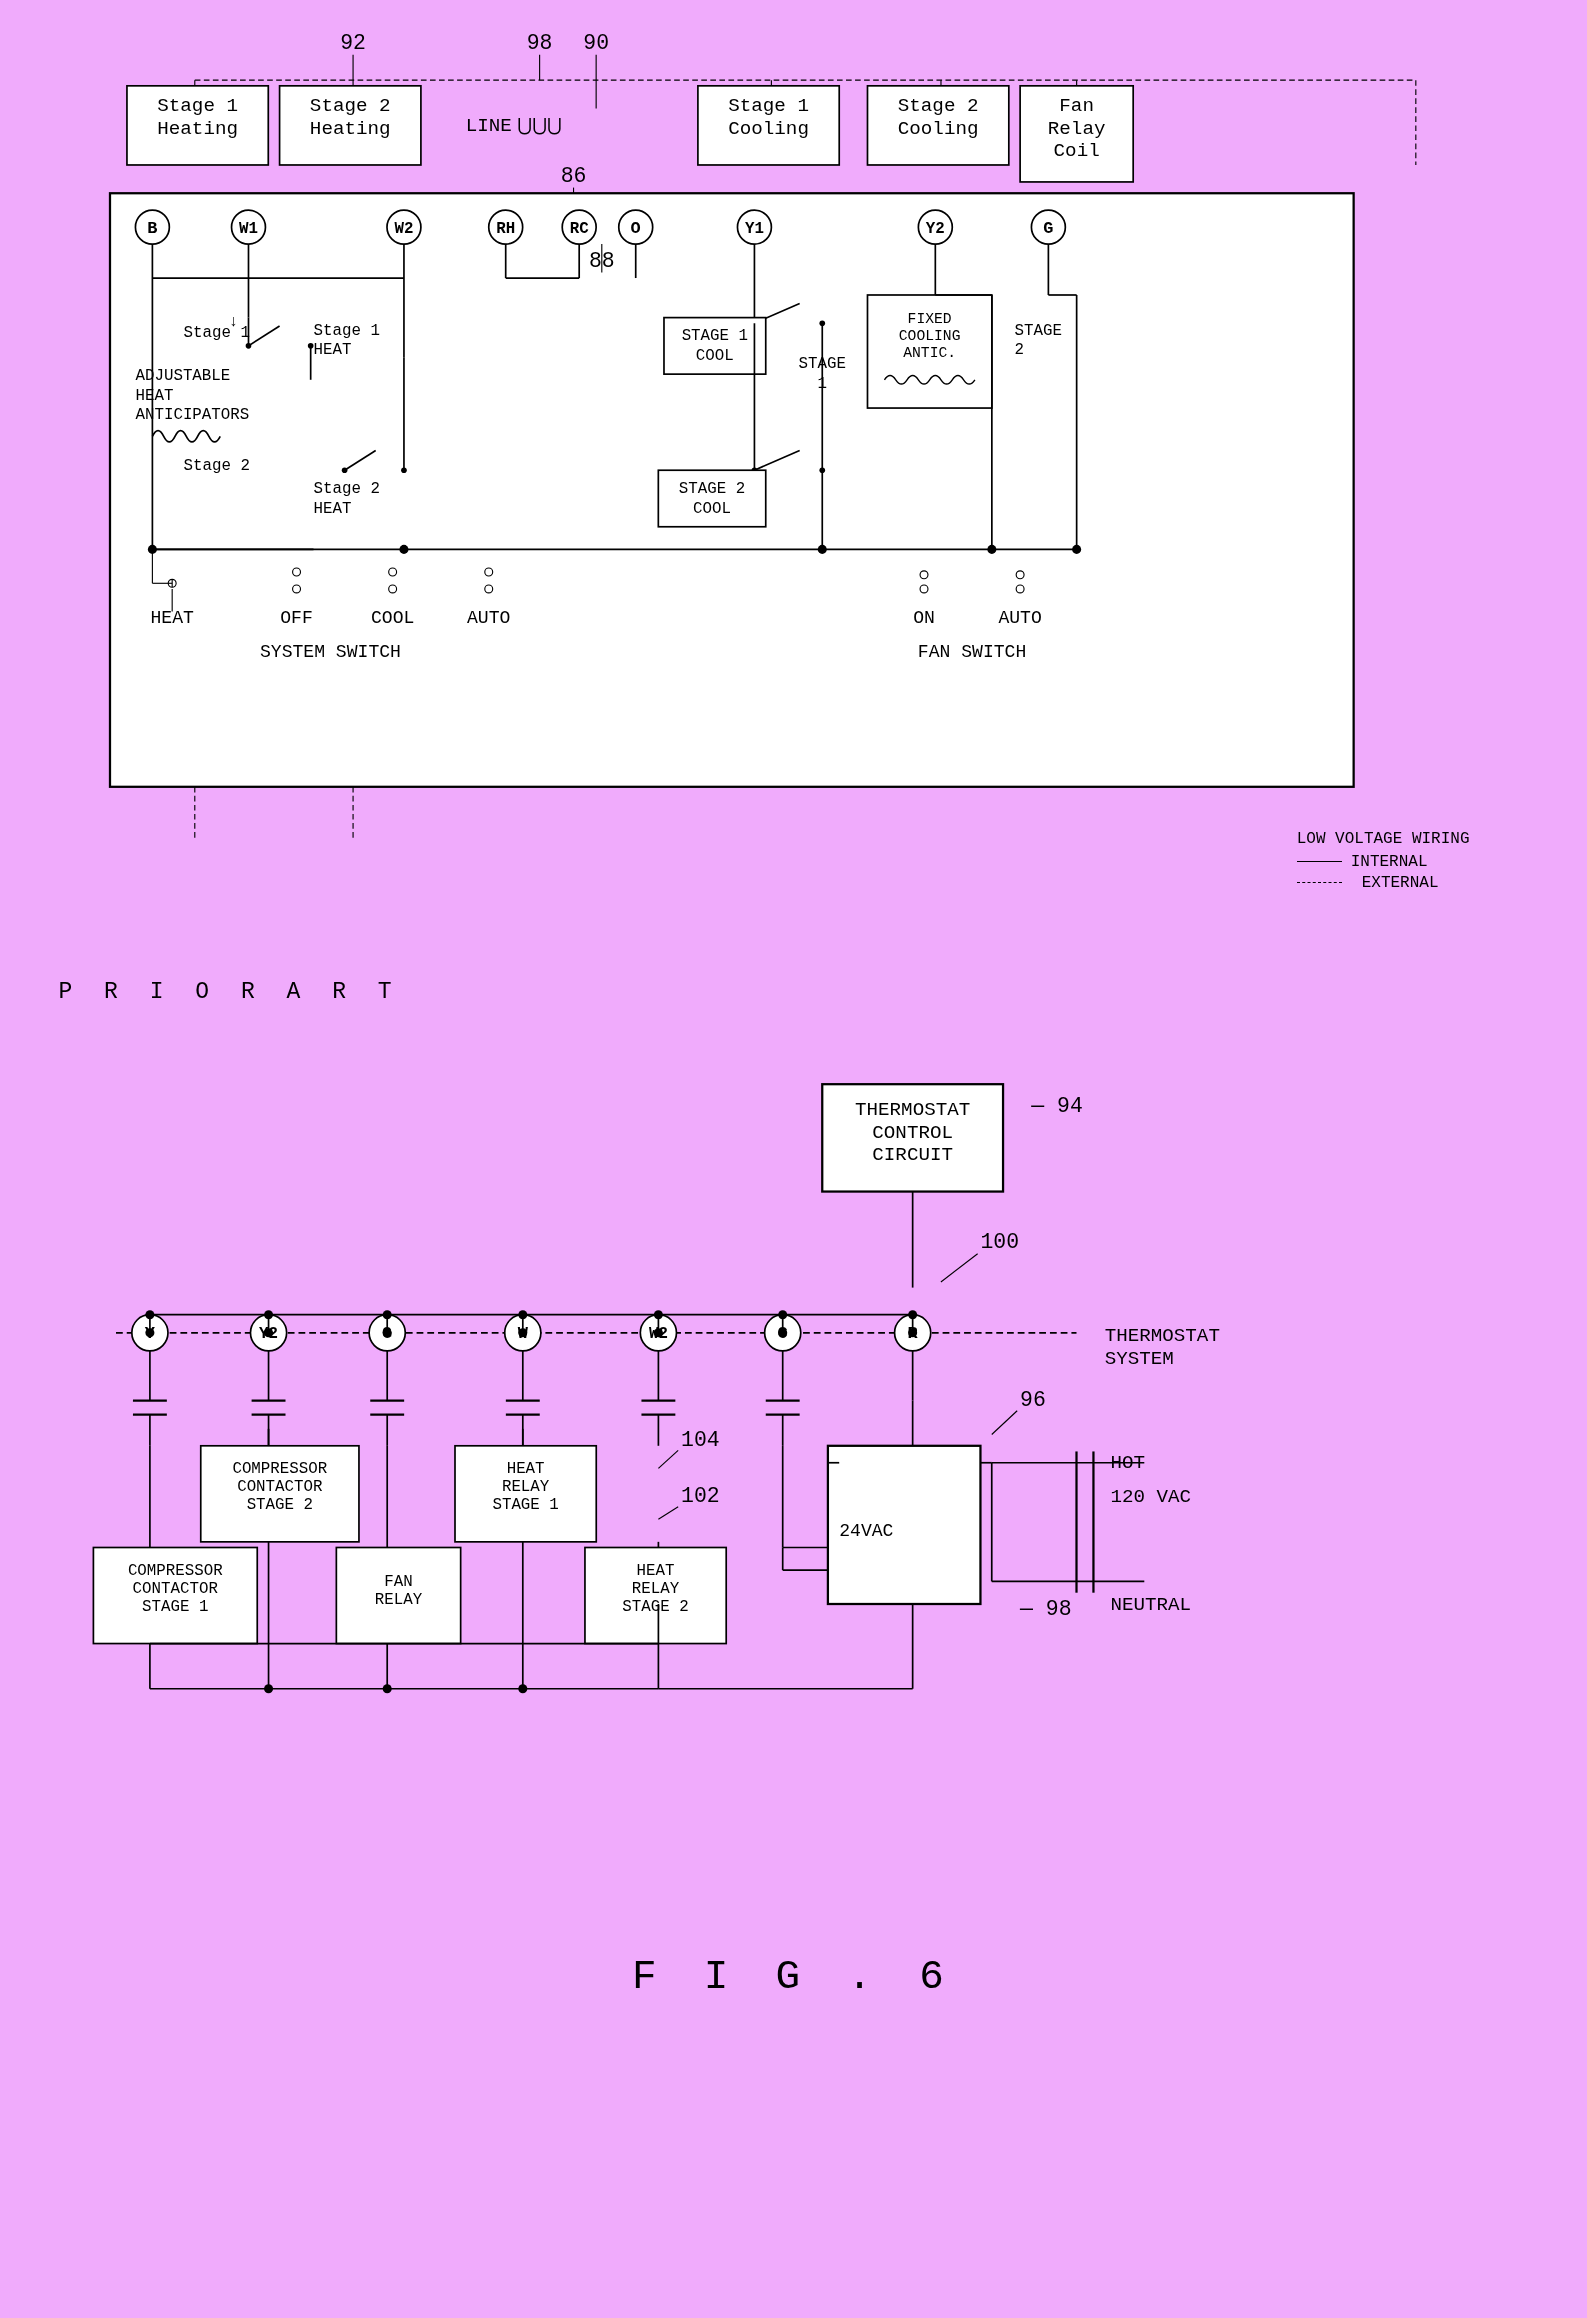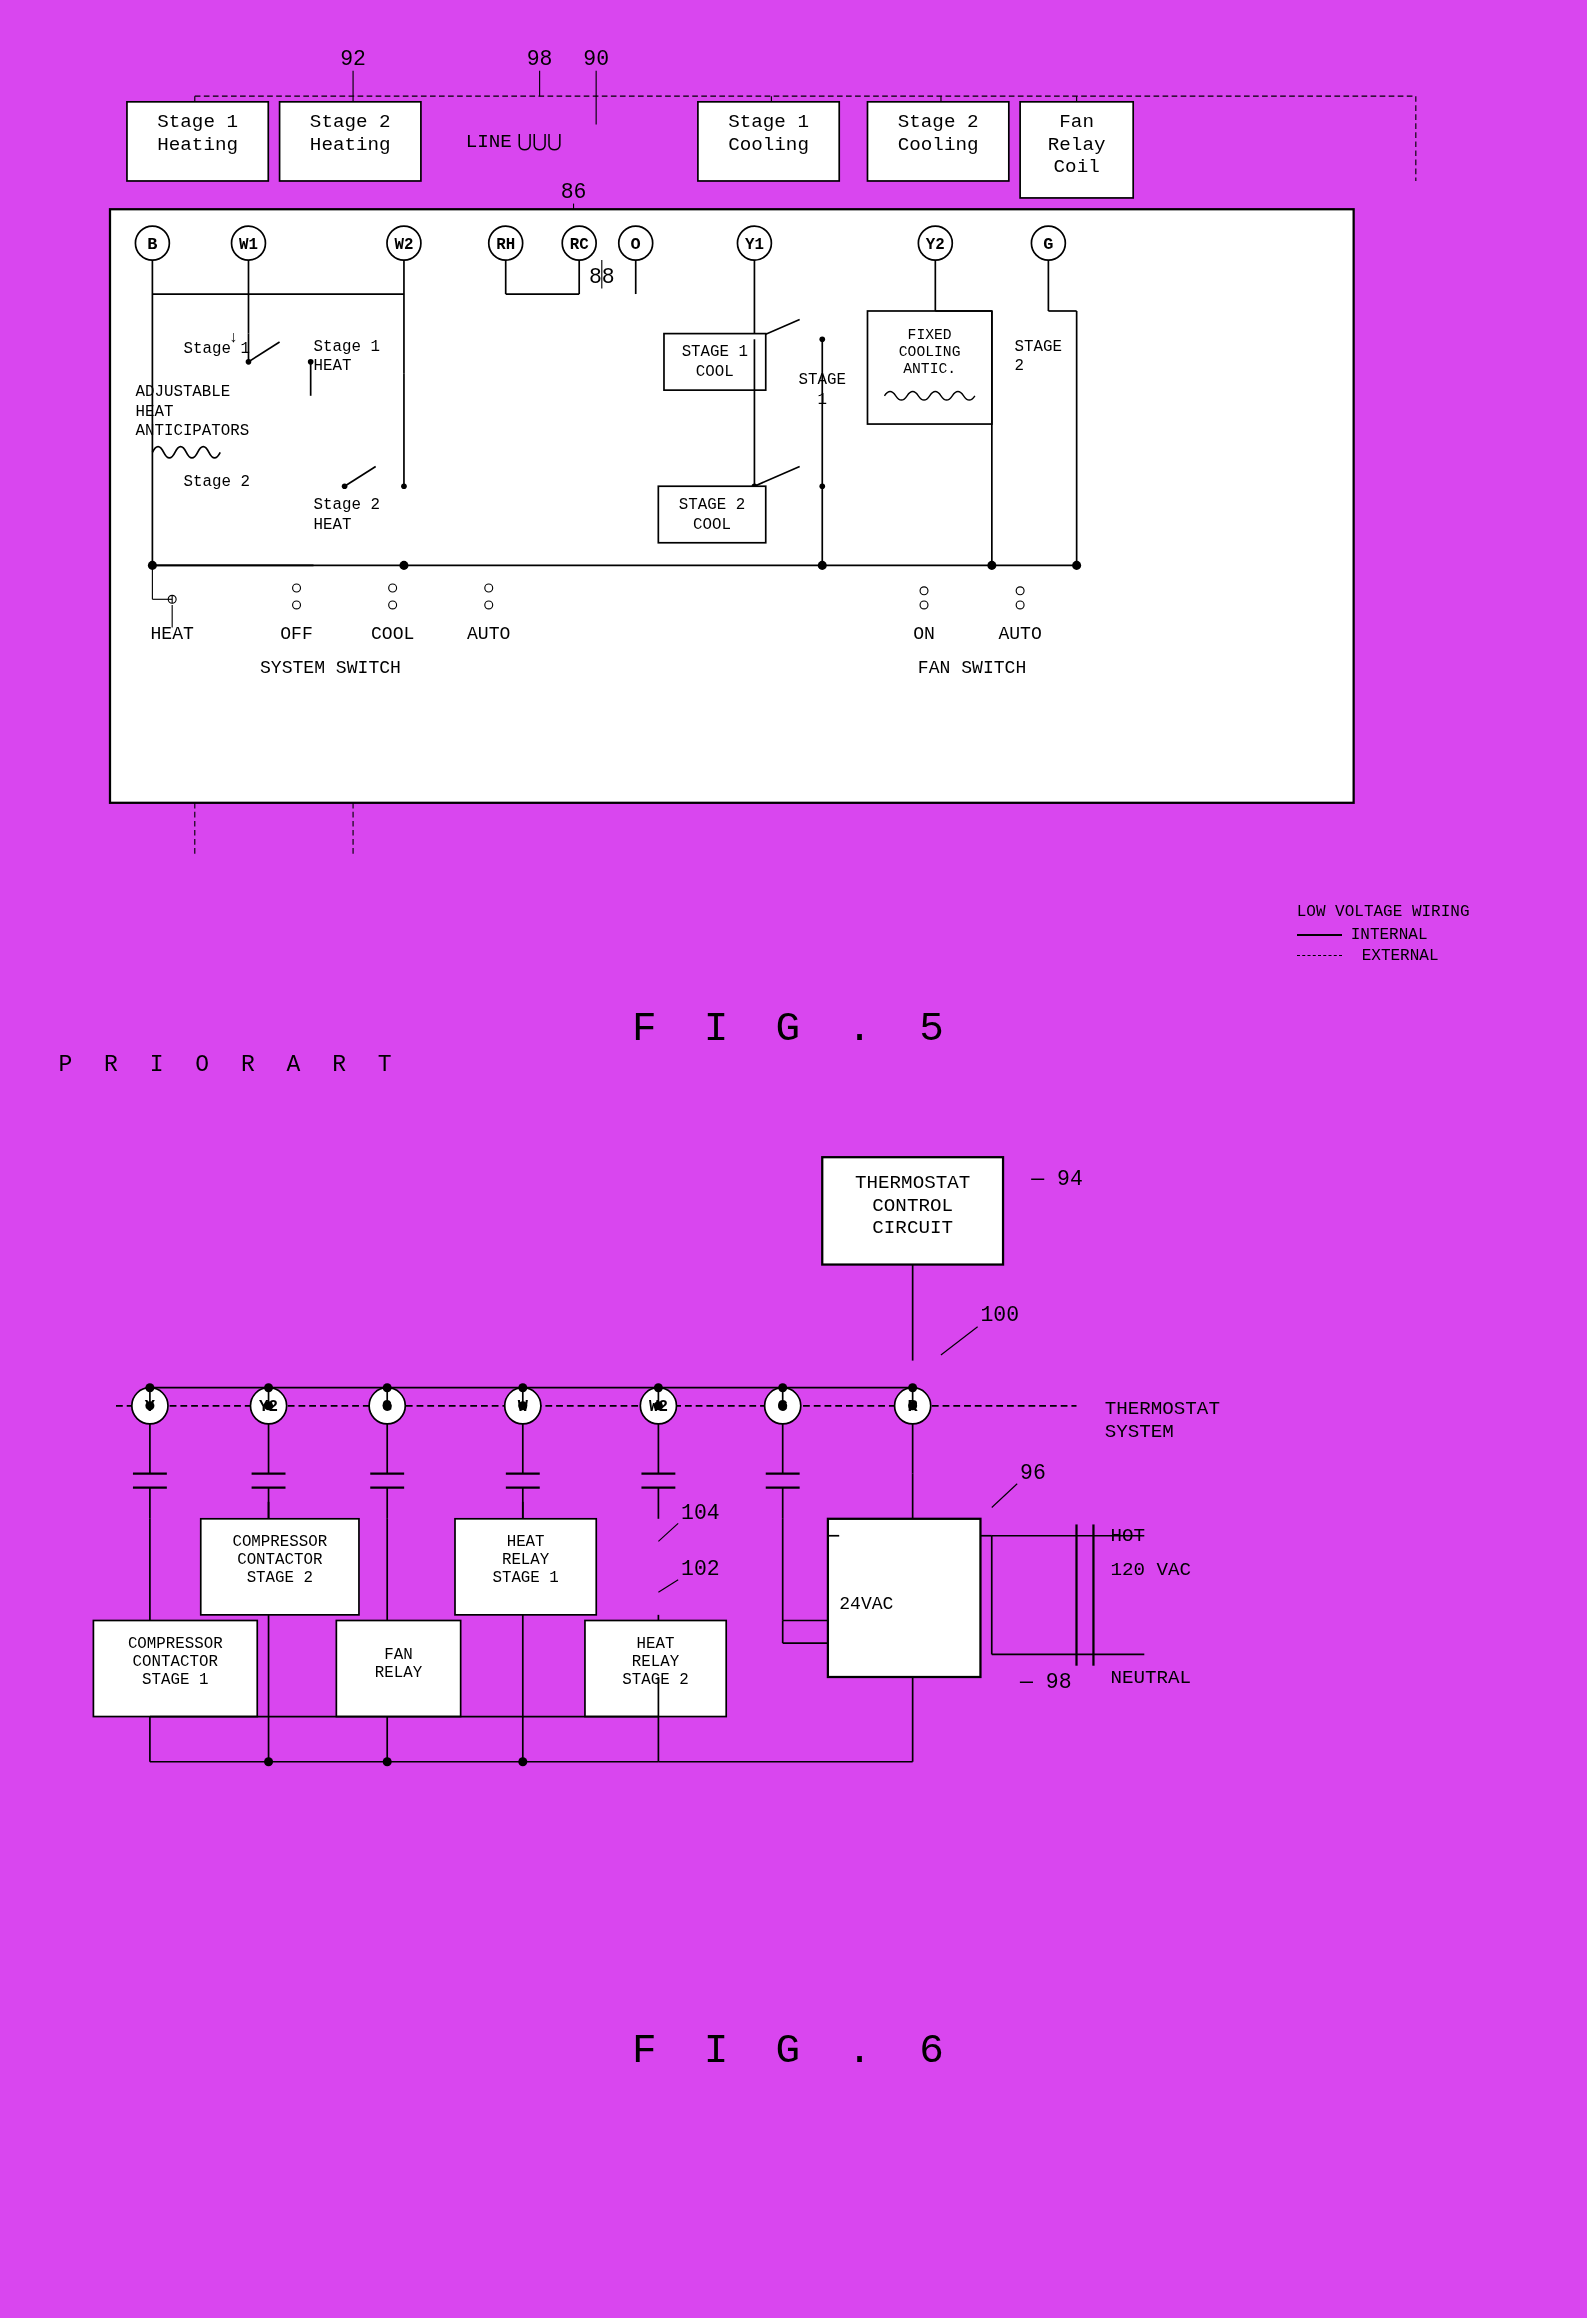--- a/index.html
+++ b/index.html
@@ -7,23 +7,23 @@
       background: #fff;
       font-family: 'Courier New', monospace;
       width: 1587px;
       min-height: 2319px;
       position: relative;
       overflow-x: hidden;
     }
     .page {
       width: 1587px;
       min-height: 2319px;
-      background: #d946ef;
+      background: #f0abfc;
       position: relative;
-      padding: 34px;
+      padding: 18px;
     }
 
     
     .fig5-container {
       position: relative;
       width: 1470px;
       margin: 0 auto;
     }
 
     .fig5-title {
@@ -312,21 +312,20 @@
       <div class="legend-internal">
         <div class="line-solid"></div>
         <span>INTERNAL</span>
       </div>
       <div class="legend-external">
         <div class="line-dashed"></div>
         <span>EXTERNAL</span>
       </div>
     </div>
 
-    <div class="fig5-title">F I G . 5</div>
     <div class="fig5-subtitle">P R I O R   A R T</div>
   </div>
 
   <div class="fig6-container">
     <svg class="diagram-svg" width="1470" height="904" viewBox="0 0 2600 1600">
 
       <rect x="1350" y="80" width="320" height="190" fill="white" stroke="#000" stroke-width="4"></rect>
       <text x="1510" y="135" font-family="Courier New" font-size="34" text-anchor="middle">THERMOSTAT</text>
       <text x="1510" y="175" font-family="Courier New" font-size="34" text-anchor="middle">CONTROL</text>
       <text x="1510" y="215" font-family="Courier New" font-size="34" text-anchor="middle">CIRCUIT</text>

